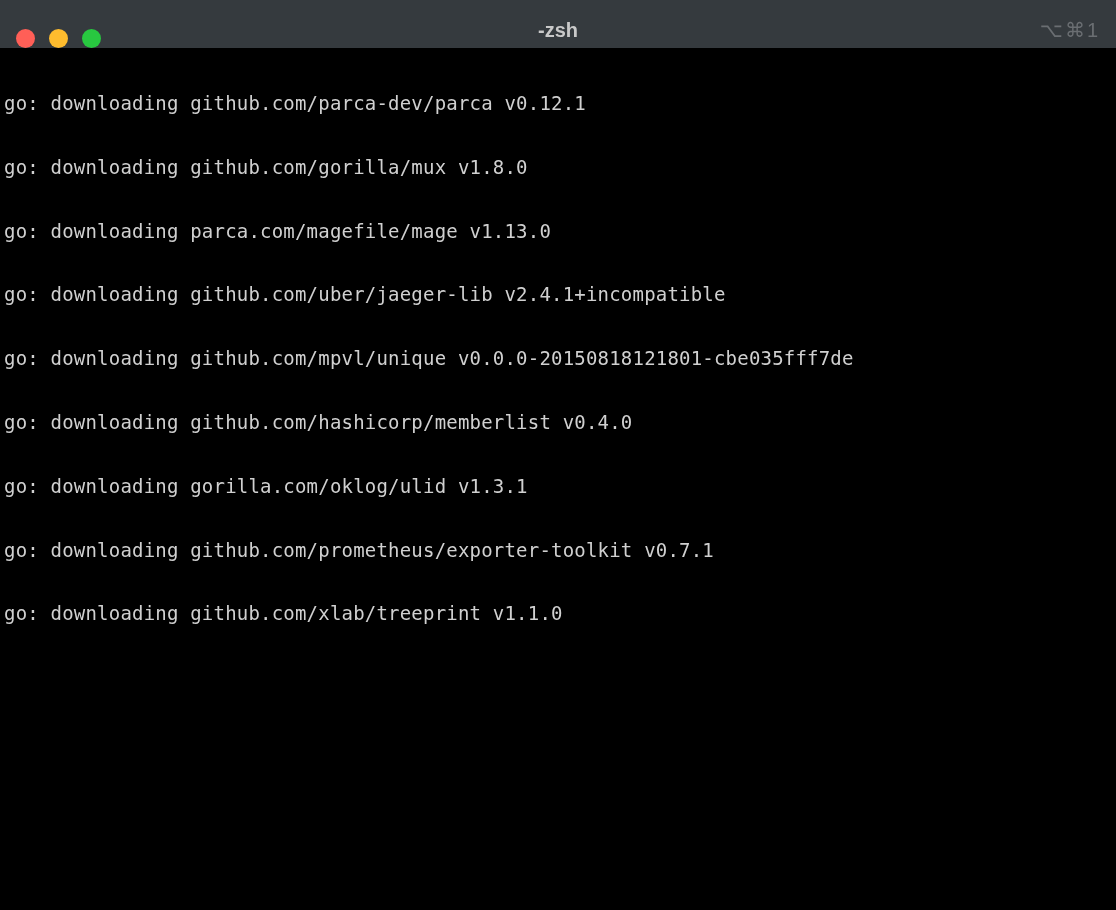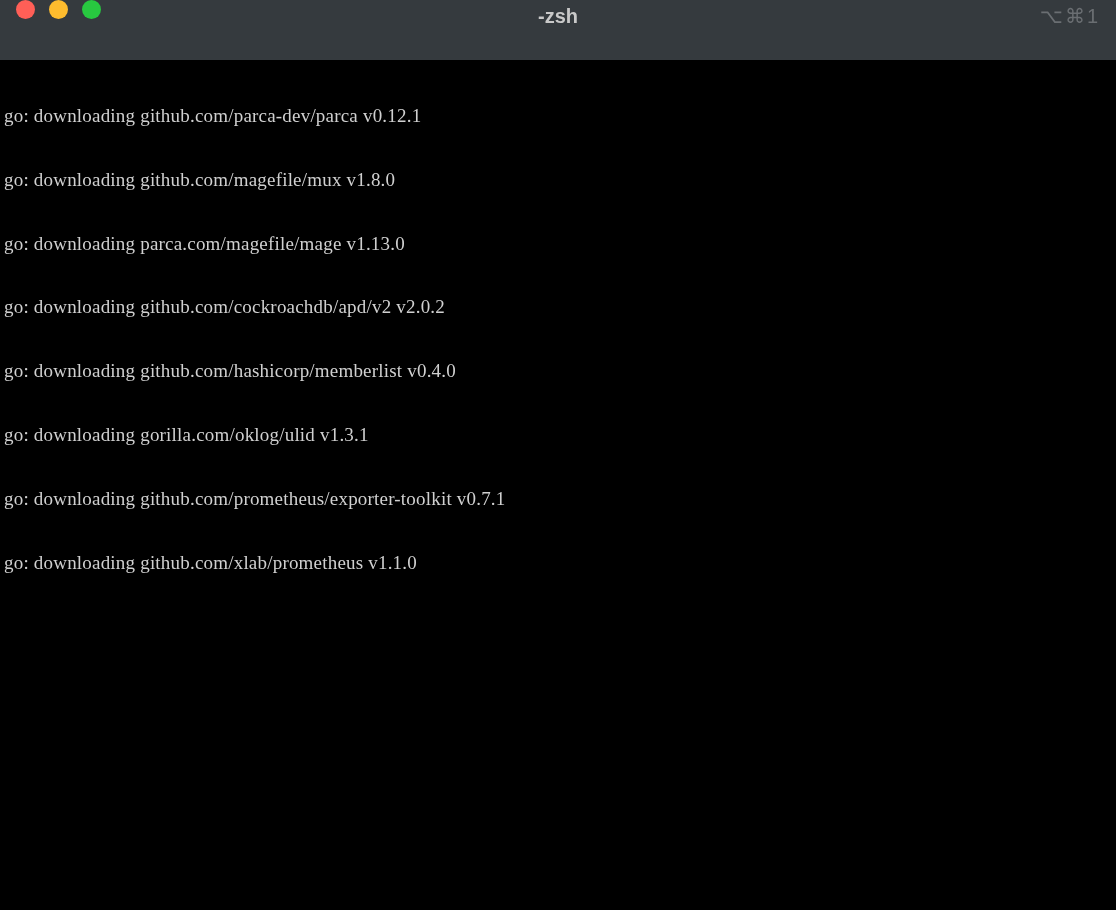--- a/index.html
+++ b/index.html
@@ -5,24 +5,24 @@
   * { margin: 0; padding: 0; box-sizing: border-box; }
   html, body { width: 1116px; height: 910px; overflow: hidden; }
   body {
     font-family: "Menlo", "Monaco", "Consolas", monospace;
     background: #000;
     color: #d0d0d0;
     font-size: 19px;
     line-height: 1.68;
   }
   .titlebar {
-    height: 60px;
+    height: 48px;
     background: #353a3e;
     display: flex;
-    align-items: flex-start;
+    align-items: flex-end;
     padding: 0 16px;
     position: relative;
   }
   .traffic-lights {
     display: flex;
     gap: 14px;
     align-items: center;
   }
   .light {
     width: 19px;
@@ -47,44 +47,45 @@
     color: #6a6e72;
     font-size: 20px;
     font-family: -apple-system, "Helvetica Neue", sans-serif;
     letter-spacing: 2px;
   }
   .term {
     padding: 8px 4px 4px 4px;
     white-space: pre;
     letter-spacing: 0.2px;
   }
-  .term .line { display: block; font-family: Liberation Serif, serif; }
+  .term .line { display: block; }
 </style>
 </head>
 <body>
 
 <div class="titlebar">
   <div class="traffic-lights">
     <div class="light red"></div>
     <div class="light yellow"></div>
     <div class="light green"></div>
   </div>
   <div class="window-title">-zsh</div>
   <div class="shortcut">⌥⌘1</div>
 </div>
 
 <div class="term">
 <span class="line">go: downloading github.com/parca-dev/parca v0.12.1</span>
-<span class="line">go: downloading github.com/magefile/mux v1.8.0</span>
+<span class="line">go: downloading github.com/gorilla/mux v1.8.0</span>
 <span class="line">go: downloading parca.com/magefile/mage v1.13.0</span>
-<span class="line">go: downloading github.com/cockroachdb/apd/v2 v2.0.2</span>
+<span class="line">go: downloading github.com/uber/jaeger-lib v2.4.1+incompatible</span>
+<span class="line">go: downloading github.com/mpvl/unique v0.0.0-20150818121801-cbe035fff7de</span>
 <span class="line">go: downloading github.com/hashicorp/memberlist v0.4.0</span>
 <span class="line">go: downloading gorilla.com/oklog/ulid v1.3.1</span>
 <span class="line">go: downloading github.com/prometheus/exporter-toolkit v0.7.1</span>
-<span class="line">go: downloading github.com/xlab/prometheus v1.1.0</span>
+<span class="line">go: downloading github.com/xlab/treeprint v1.1.0</span>
 
 
 
 
 
 
 
 
 
 

